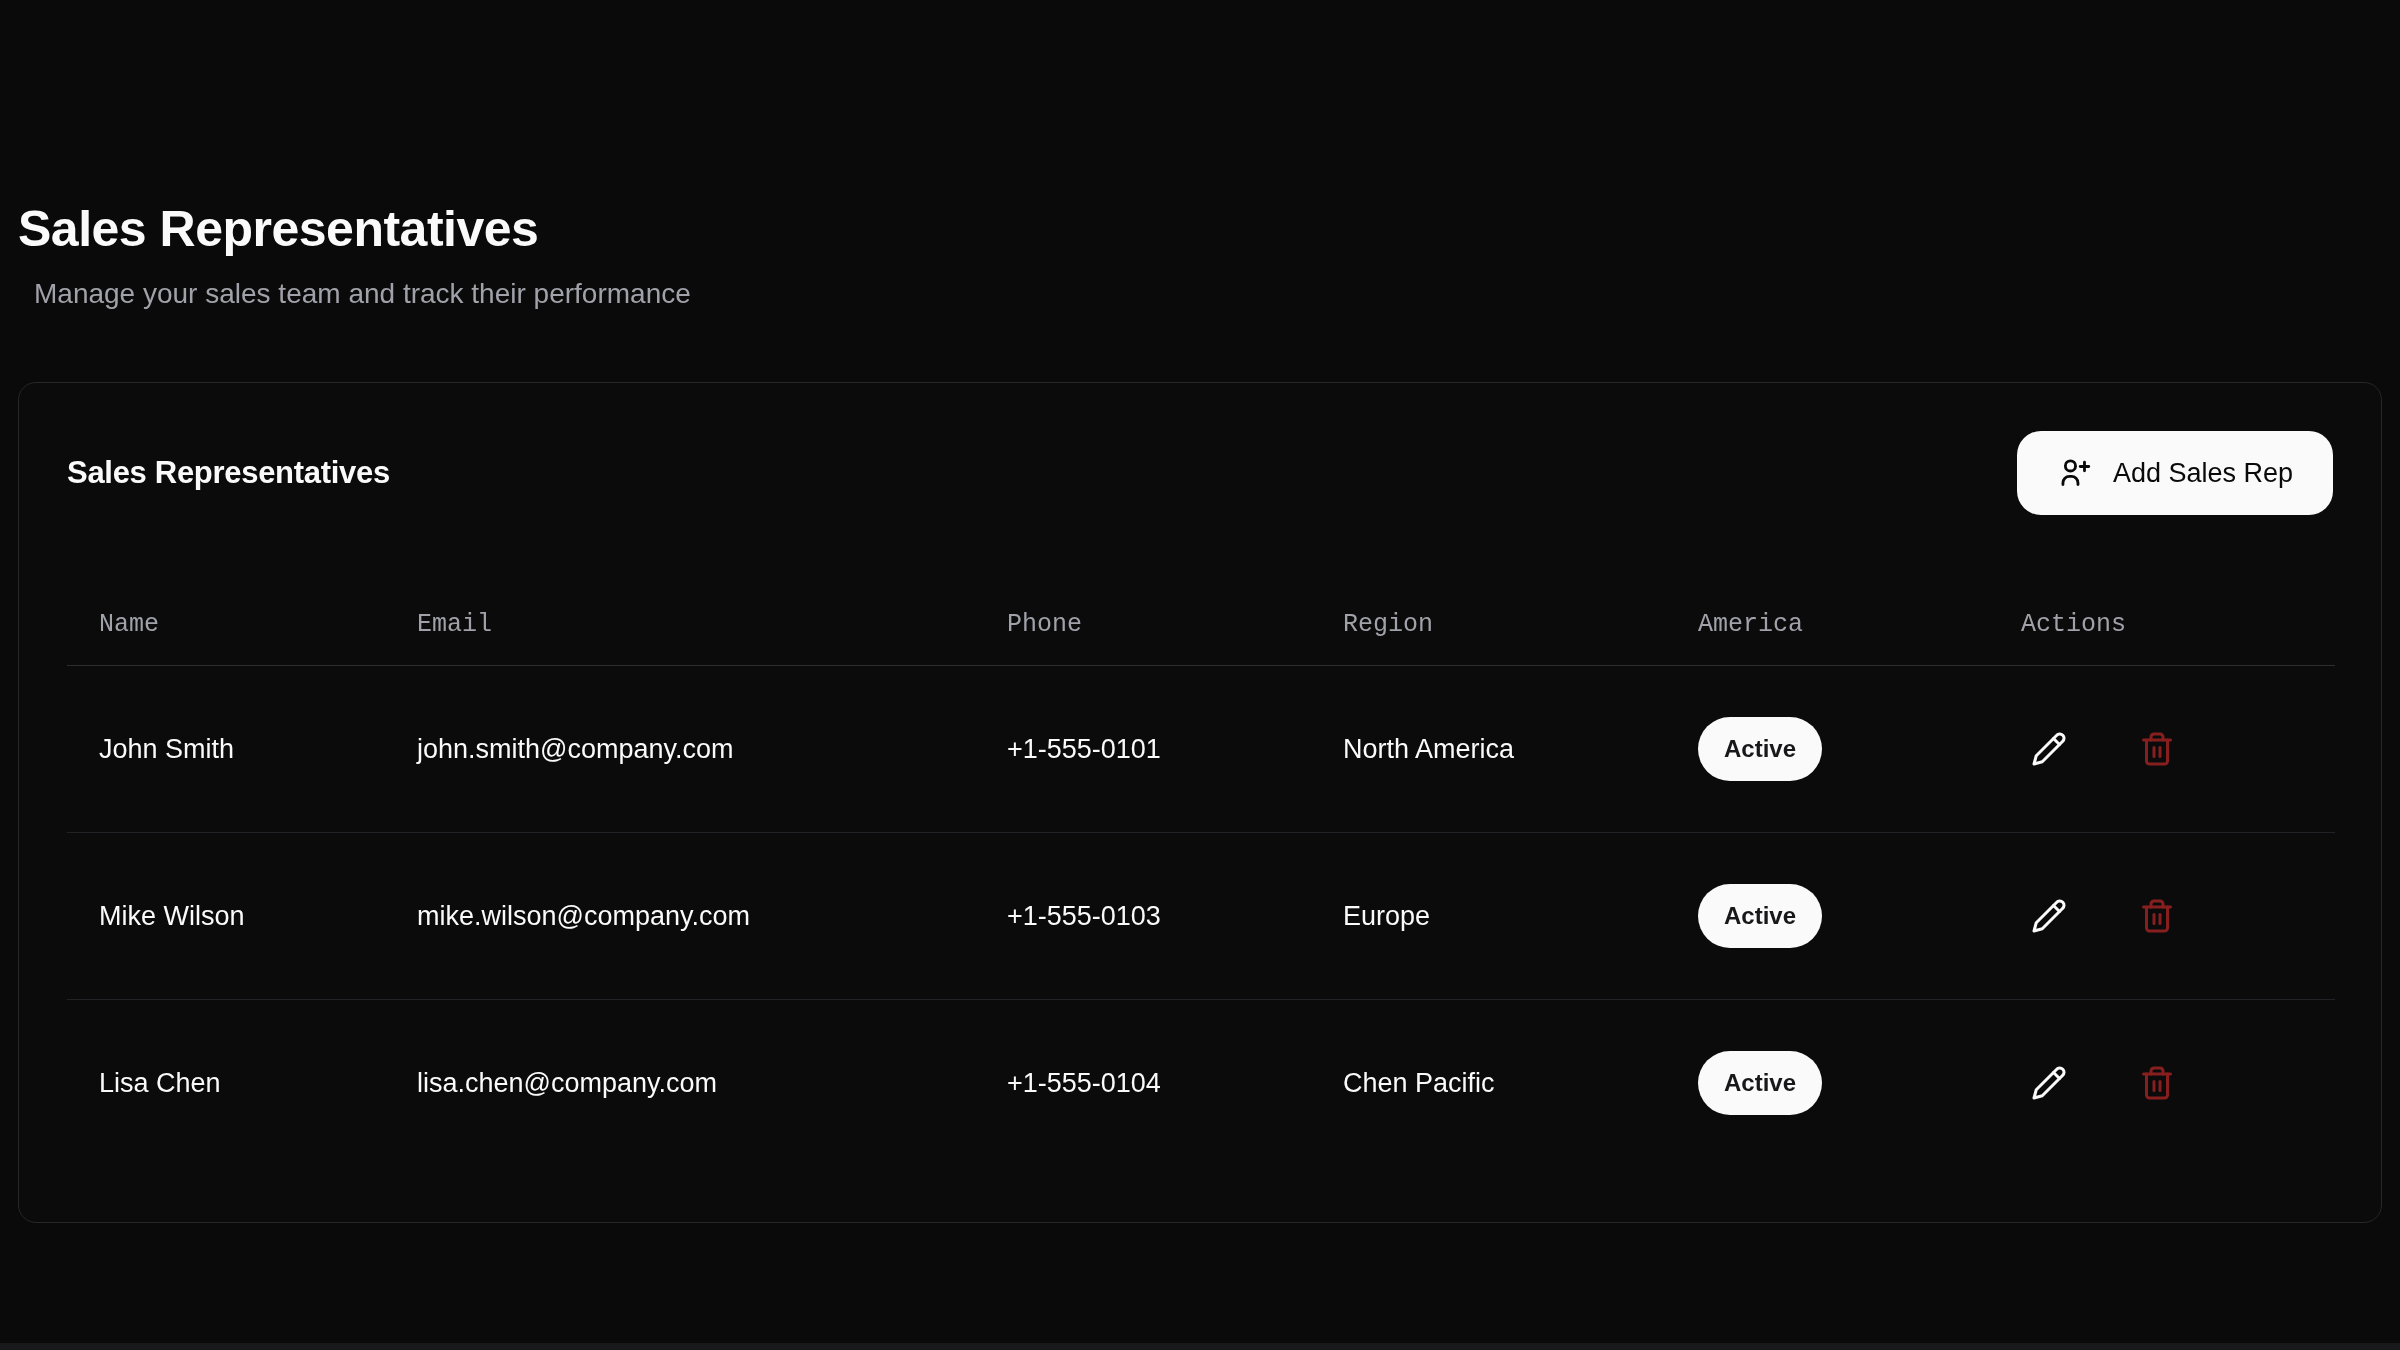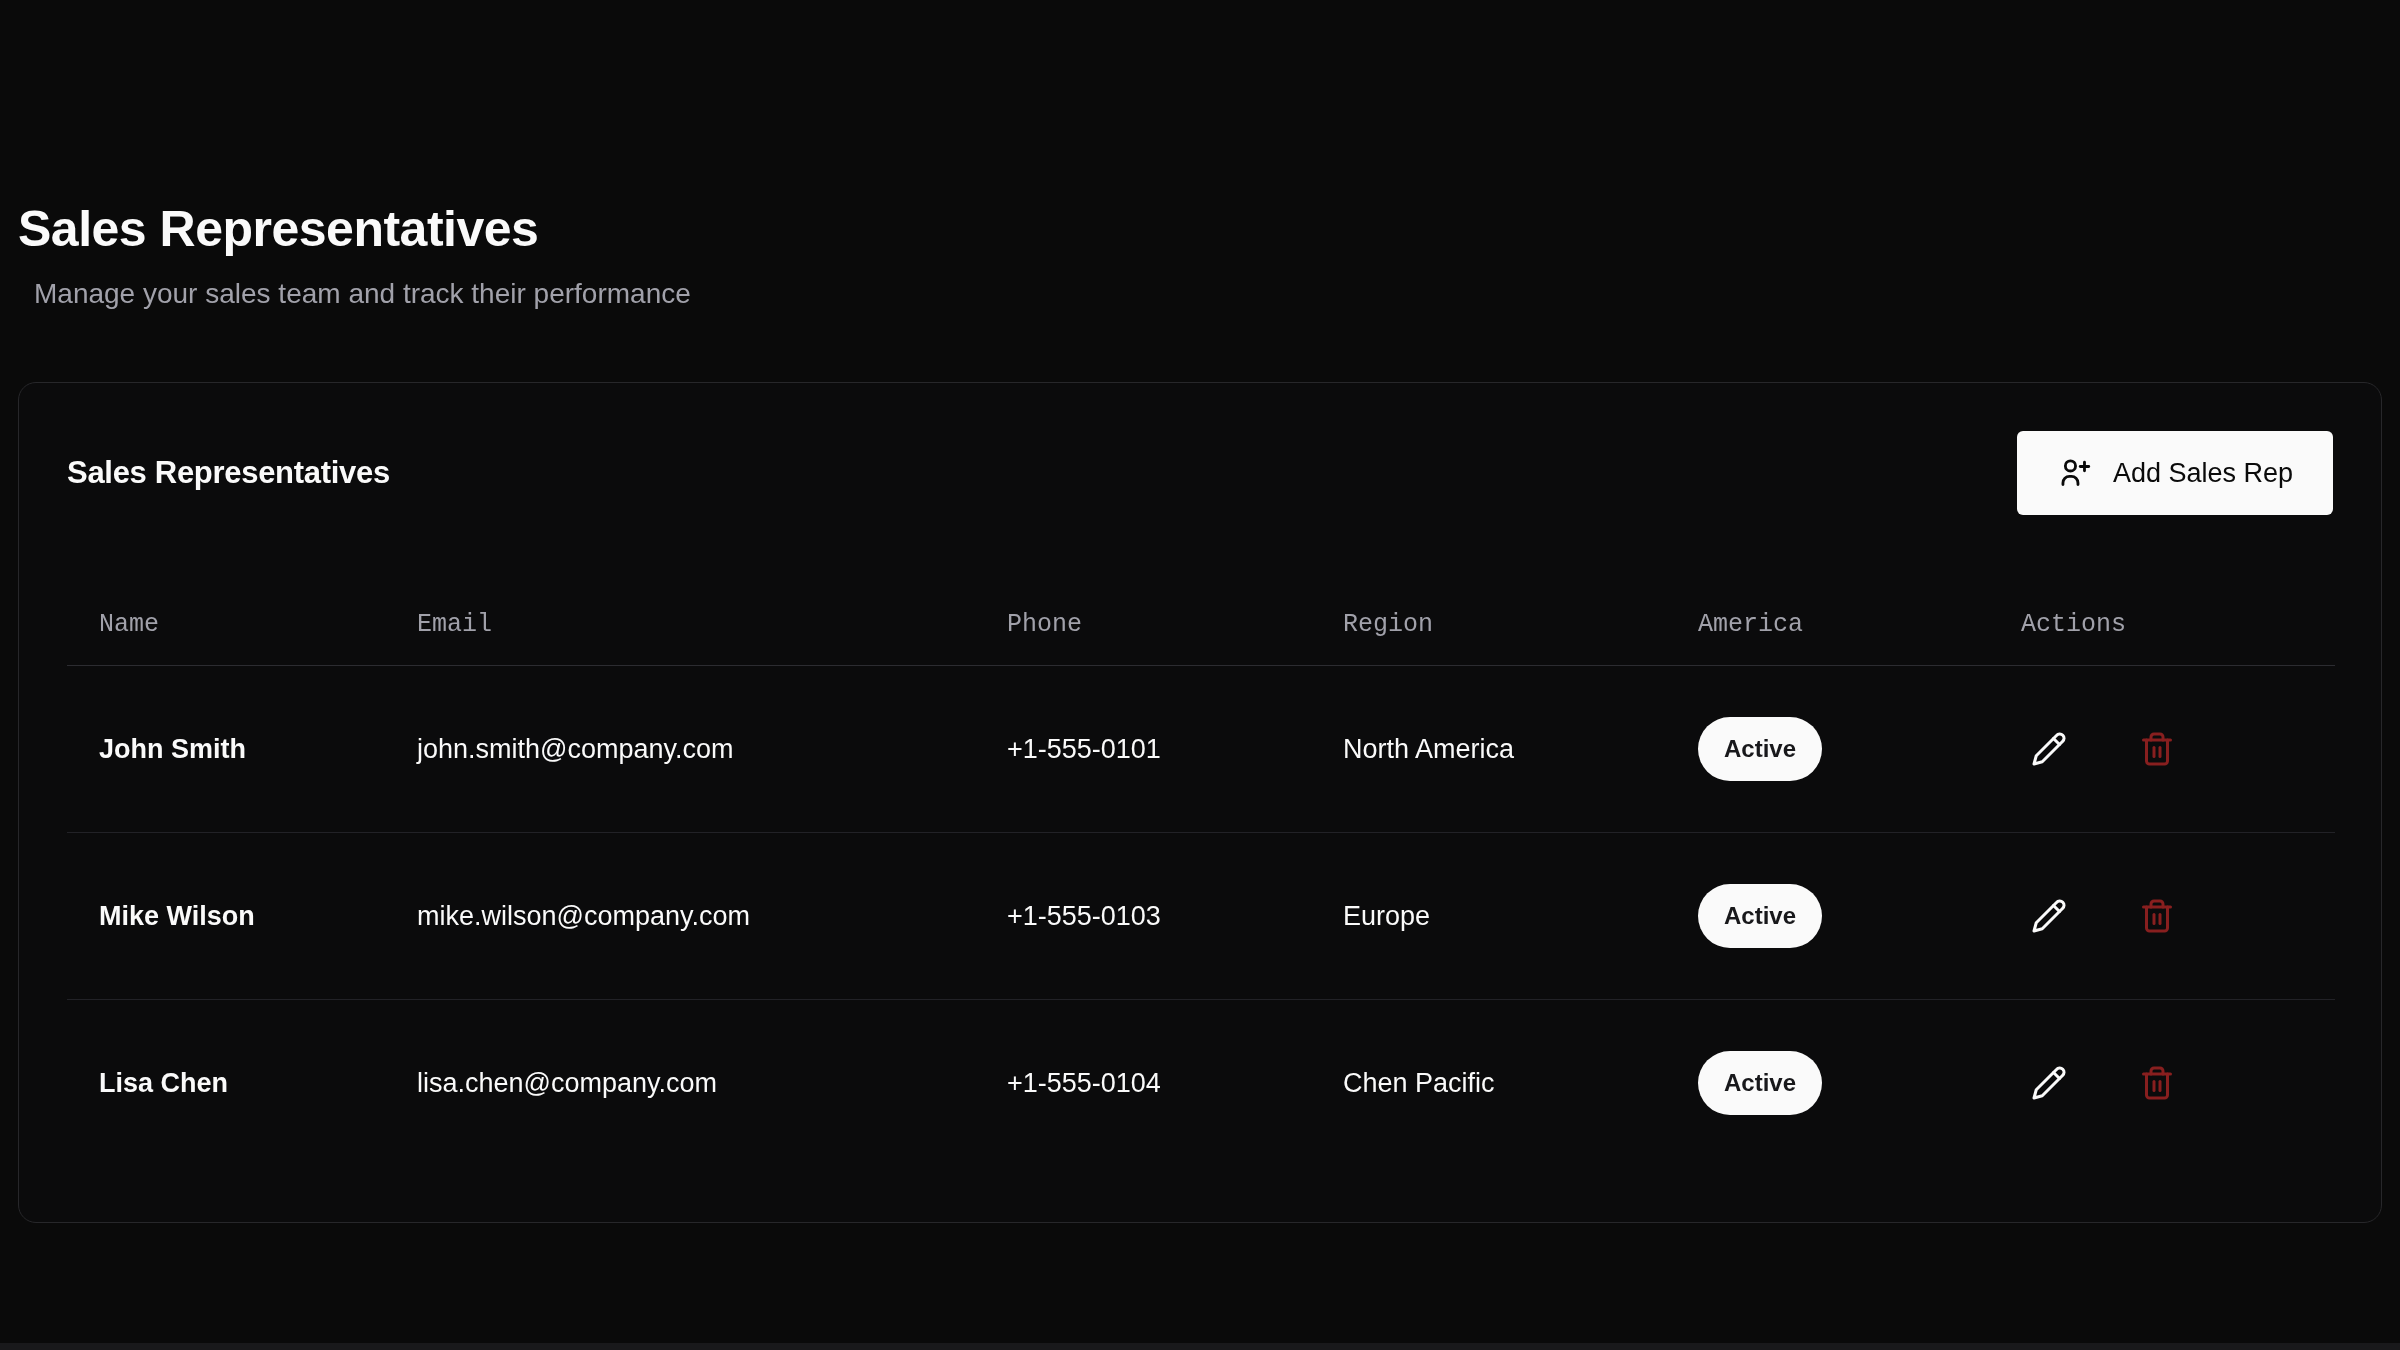--- a/index.html
+++ b/index.html
@@ -49,21 +49,21 @@
     height:84px;
   }
   .card-title{
     margin:0;font-size:31px;font-weight:700;letter-spacing:-0.3px;
     color:var(--primary-text);
   }
   .add-button{
     display:inline-flex;align-items:center;gap:22px;
     height:84px;padding:16px 40px;
     background:var(--button-bg);color:var(--button-text);
-    border:none;border-radius:6px;
+    border:none;border-radius:24px;
     font-family:inherit;font-size:27px;font-weight:500;
     cursor:pointer;
   }
   .add-button svg{display:block;}
   table{
     margin-top:70px;
     border-collapse:collapse;
     width:2268px;
     table-layout:fixed;
   }
@@ -75,21 +75,21 @@
     border-bottom:1px solid var(--header-divider);
     font-family:Liberation Mono, monospace;
   }
   tbody td{
     font-size:27px;font-weight:400;line-height:40px;
     color:var(--primary-text);
     padding:51px 32px;
     vertical-align:middle;
   }
   tbody tr + tr td{border-top:1px solid var(--divider);}
-  td.cell-name{font-weight:700;}
+  td.cell-name{font-weight:400;}
   .status-badge{
     display:inline-flex;align-items:center;justify-content:center;
     background:var(--badge-bg);color:var(--badge-text);
     font-size:24px;font-weight:600;line-height:1;
     padding:20px 26px;border-radius:999px;
   }
   .actions-cell{white-space:nowrap;}
   .icon-button{
     display:inline-flex;align-items:center;justify-content:center;
     width:56px;height:56px;

